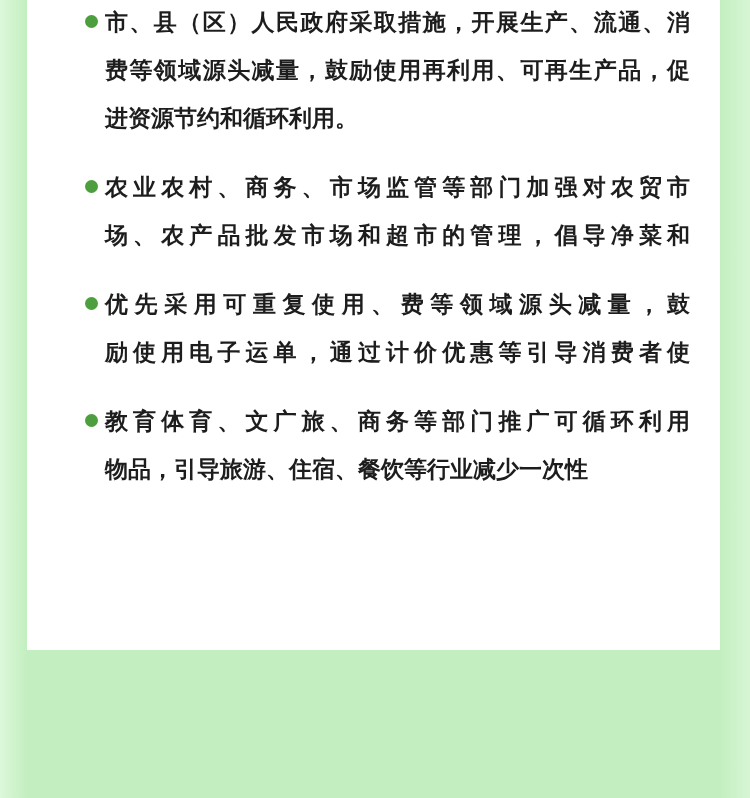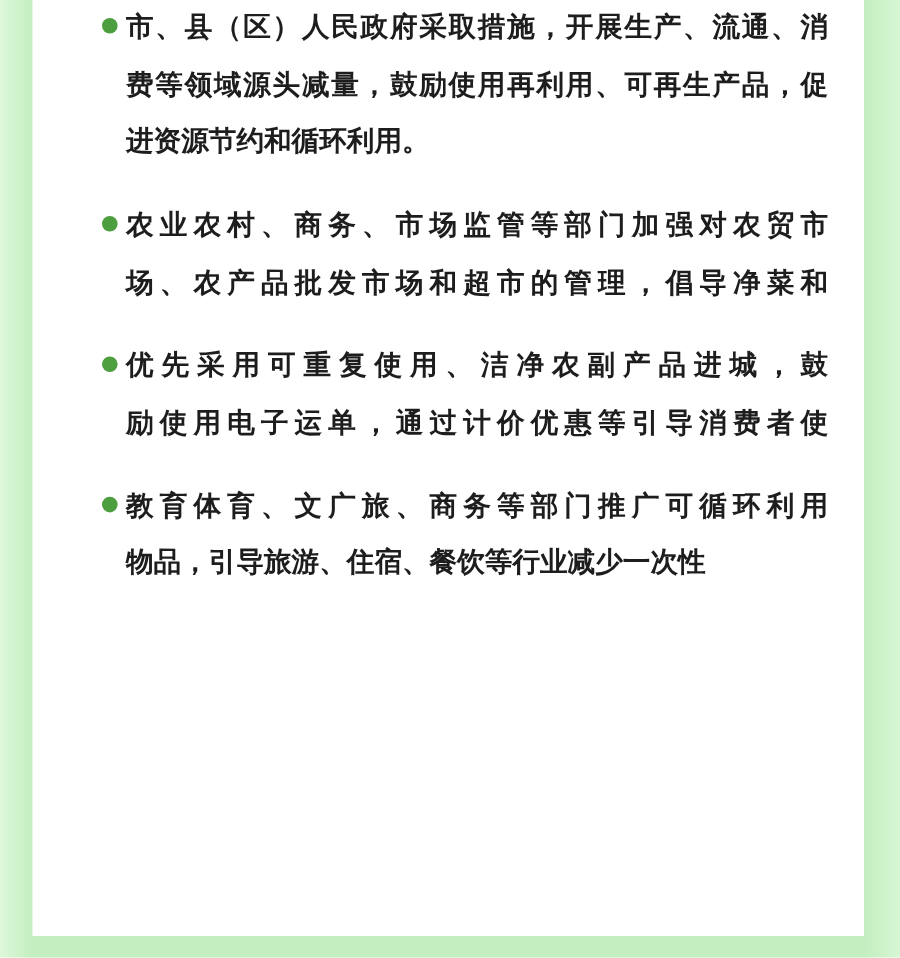--- a/index.html
+++ b/index.html
@@ -19,21 +19,21 @@
       var(--side-green-light) 0%,
       var(--side-green) 3.6%,
       var(--side-green) 96%,
       var(--side-green-light-right) 100%);
   }
   .card{
     position:absolute;
     left:27px;
     top:0;
     width:693px;
-    height:780px;
+    height:650px;
     background:var(--card-bg);
     padding:0 30px 0 78px;
     overflow:hidden;
   }
   ul.bullet-list{
     list-style:none;
     margin-top:-2px;
   }
   li.para{
     position:relative;
@@ -53,21 +53,20 @@
     background:var(--bullet-color);
   }
   .line{
     text-align:justify;
     text-align-last:justify;
     word-break:break-all;
     width:585px;
   }
   .line.last{
     text-align-last:left;
-    font-family:Liberation Serif, serif;
   }
 </style>
 </head>
 <body>
 
 <div class="page">
   <div class="card">
     <ul class="bullet-list">
         <li class="para">
           <span class="dot"></span>
@@ -75,21 +74,21 @@
           <div class="line">费等领域源头减量，鼓励使用再利用、可再生产品，促</div>
           <div class="line last">进资源节约和循环利用。</div>
         </li>
         <li class="para">
           <span class="dot"></span>
           <div class="line">农业农村、商务、市场监管等部门加强对农贸市</div>
           <div class="line">场、农产品批发市场和超市的管理，倡导净菜和</div>
         </li>
         <li class="para">
           <span class="dot"></span>
-          <div class="line">优先采用可重复使用、洁净农副产品进城，鼓</div>
+          <div class="line">优先采用可重复使用、费等领域源头减量，鼓</div>
           <div class="line">励使用电子运单，通过计价优惠等引导消费者使</div>
         </li>
         <li class="para">
           <span class="dot"></span>
           <div class="line">教育体育、文广旅、商务等部门推广可循环利用</div>
           <div class="line last">物品，引导旅游、住宿、餐饮等行业减少一次性</div>
         </li>
       </ul>
   </div>
 </div>

